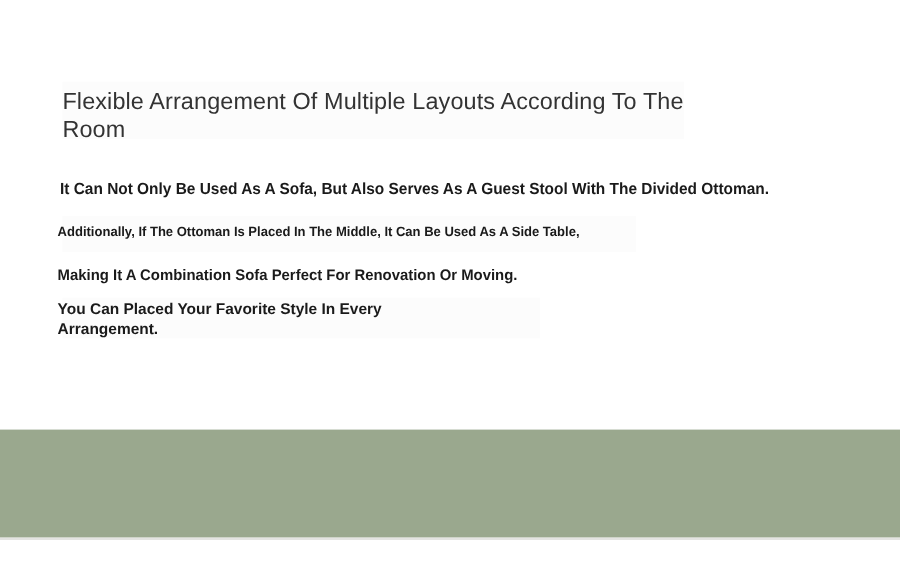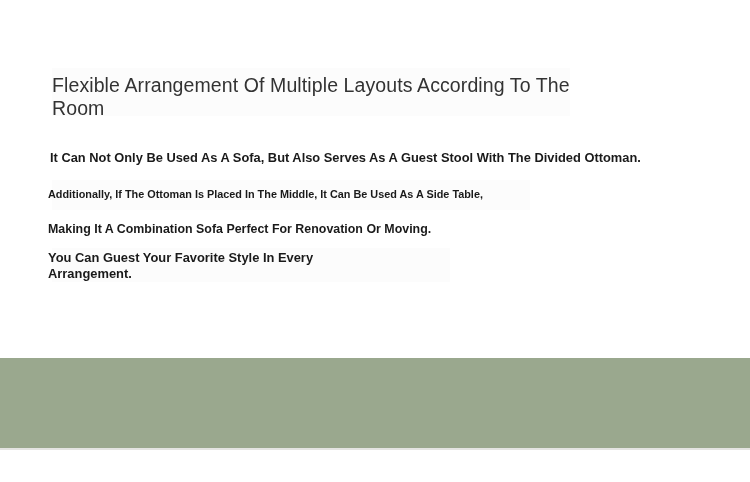--- a/index.html
+++ b/index.html
@@ -133,21 +133,21 @@
   <div class="content">
 
     <h1 class="headline">Flexible Arrangement Of Multiple Layouts According To The Room</h1>
 
     <p class="copy-line copy-1">It Can Not Only Be Used As A Sofa, But Also Serves As A Guest Stool With The Divided Ottoman.</p>
 
     <p class="copy-line copy-2">Additionally, If The Ottoman Is Placed In The Middle, It Can Be Used As A Side Table,</p>
 
     <p class="copy-line copy-3">Making It A Combination Sofa Perfect For Renovation Or Moving.</p>
 
-    <p class="copy-line copy-4">You Can Guest Your Favorite Style In Every Arrangement.</p>
+    <p class="copy-line copy-4">You Can Placed Your Favorite Style In Every Arrangement.</p>
 
   </div>
 
   <div class="band">
     
     
   </div>
   <div class="band-underline"></div>
 
 </div>

